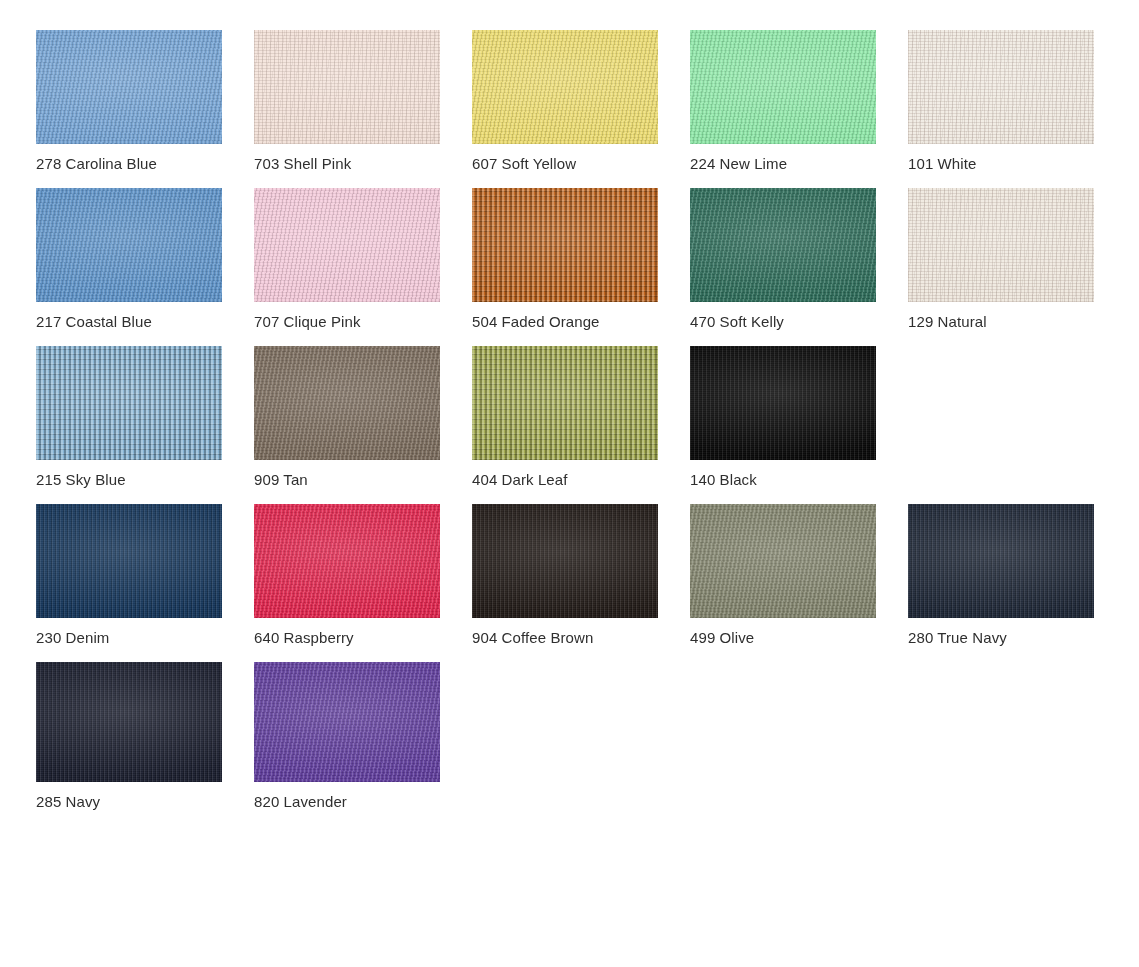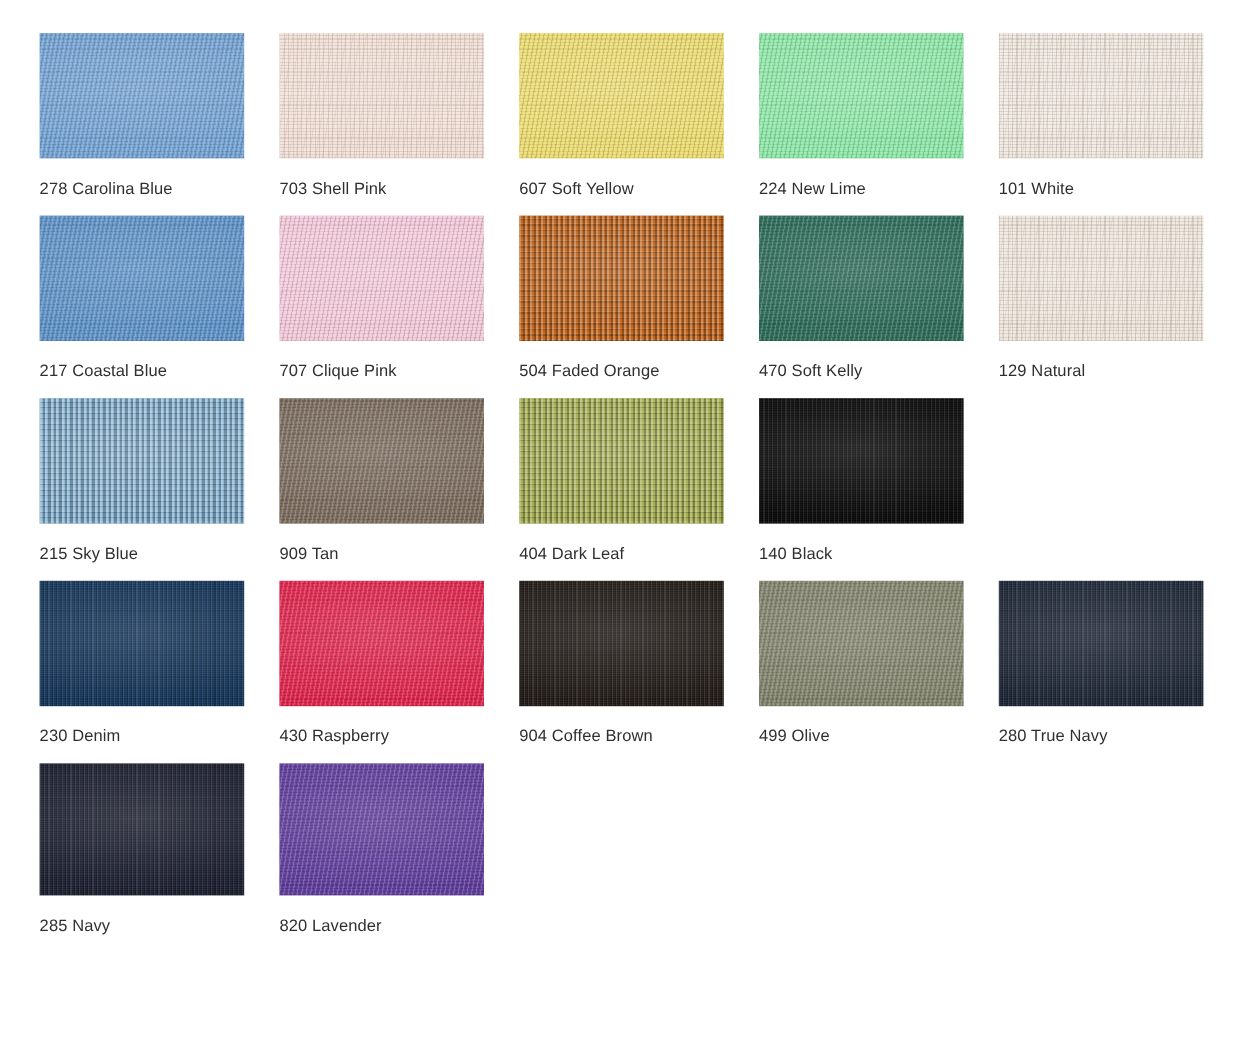--- a/index.html
+++ b/index.html
@@ -132,21 +132,21 @@
       radial-gradient(ellipse 150% 90% at 48% 42%,
         rgba(255,255,255,0.13) 0%,
         rgba(255,255,255,0.00) 62%,
         rgba(0,0,0,0.06) 100%);
   }
 
   .swatch-label {
     font-size: 15px;
     line-height: 15px;
     color: #2f2f2f;
-    padding-top: 20px;
+    padding-top: 12px;
     white-space: nowrap;
     letter-spacing: 0.1px;
   }
 
   .row-gap-1 { margin-bottom: 17px; }
   .row-gap-2 { margin-bottom: 16px; }
 </style>
 </head>
 <body>
 
@@ -261,21 +261,21 @@
           <div class="tex tex-rib"></div>
           <div class="tex tex-sheen"></div>
         </div>
         <div class="swatch-label">230 Denim</div>
       </div>
       <div class="swatch-cell">
         <div class="swatch-chip" style="background-color: rgb(224, 35, 76);">
           <div class="tex tex-jersey"></div>
           <div class="tex tex-sheen"></div>
         </div>
-        <div class="swatch-label">430 Raspberry</div>
+        <div class="swatch-label">640 Raspberry</div>
       </div>
       <div class="swatch-cell">
         <div class="swatch-chip" style="background-color: rgb(35, 28, 24);">
           <div class="tex tex-rib"></div>
           <div class="tex tex-sheen"></div>
         </div>
         <div class="swatch-label">904 Coffee Brown</div>
       </div>
       <div class="swatch-cell">
         <div class="swatch-chip" style="background-color: rgb(129, 131, 108);">

